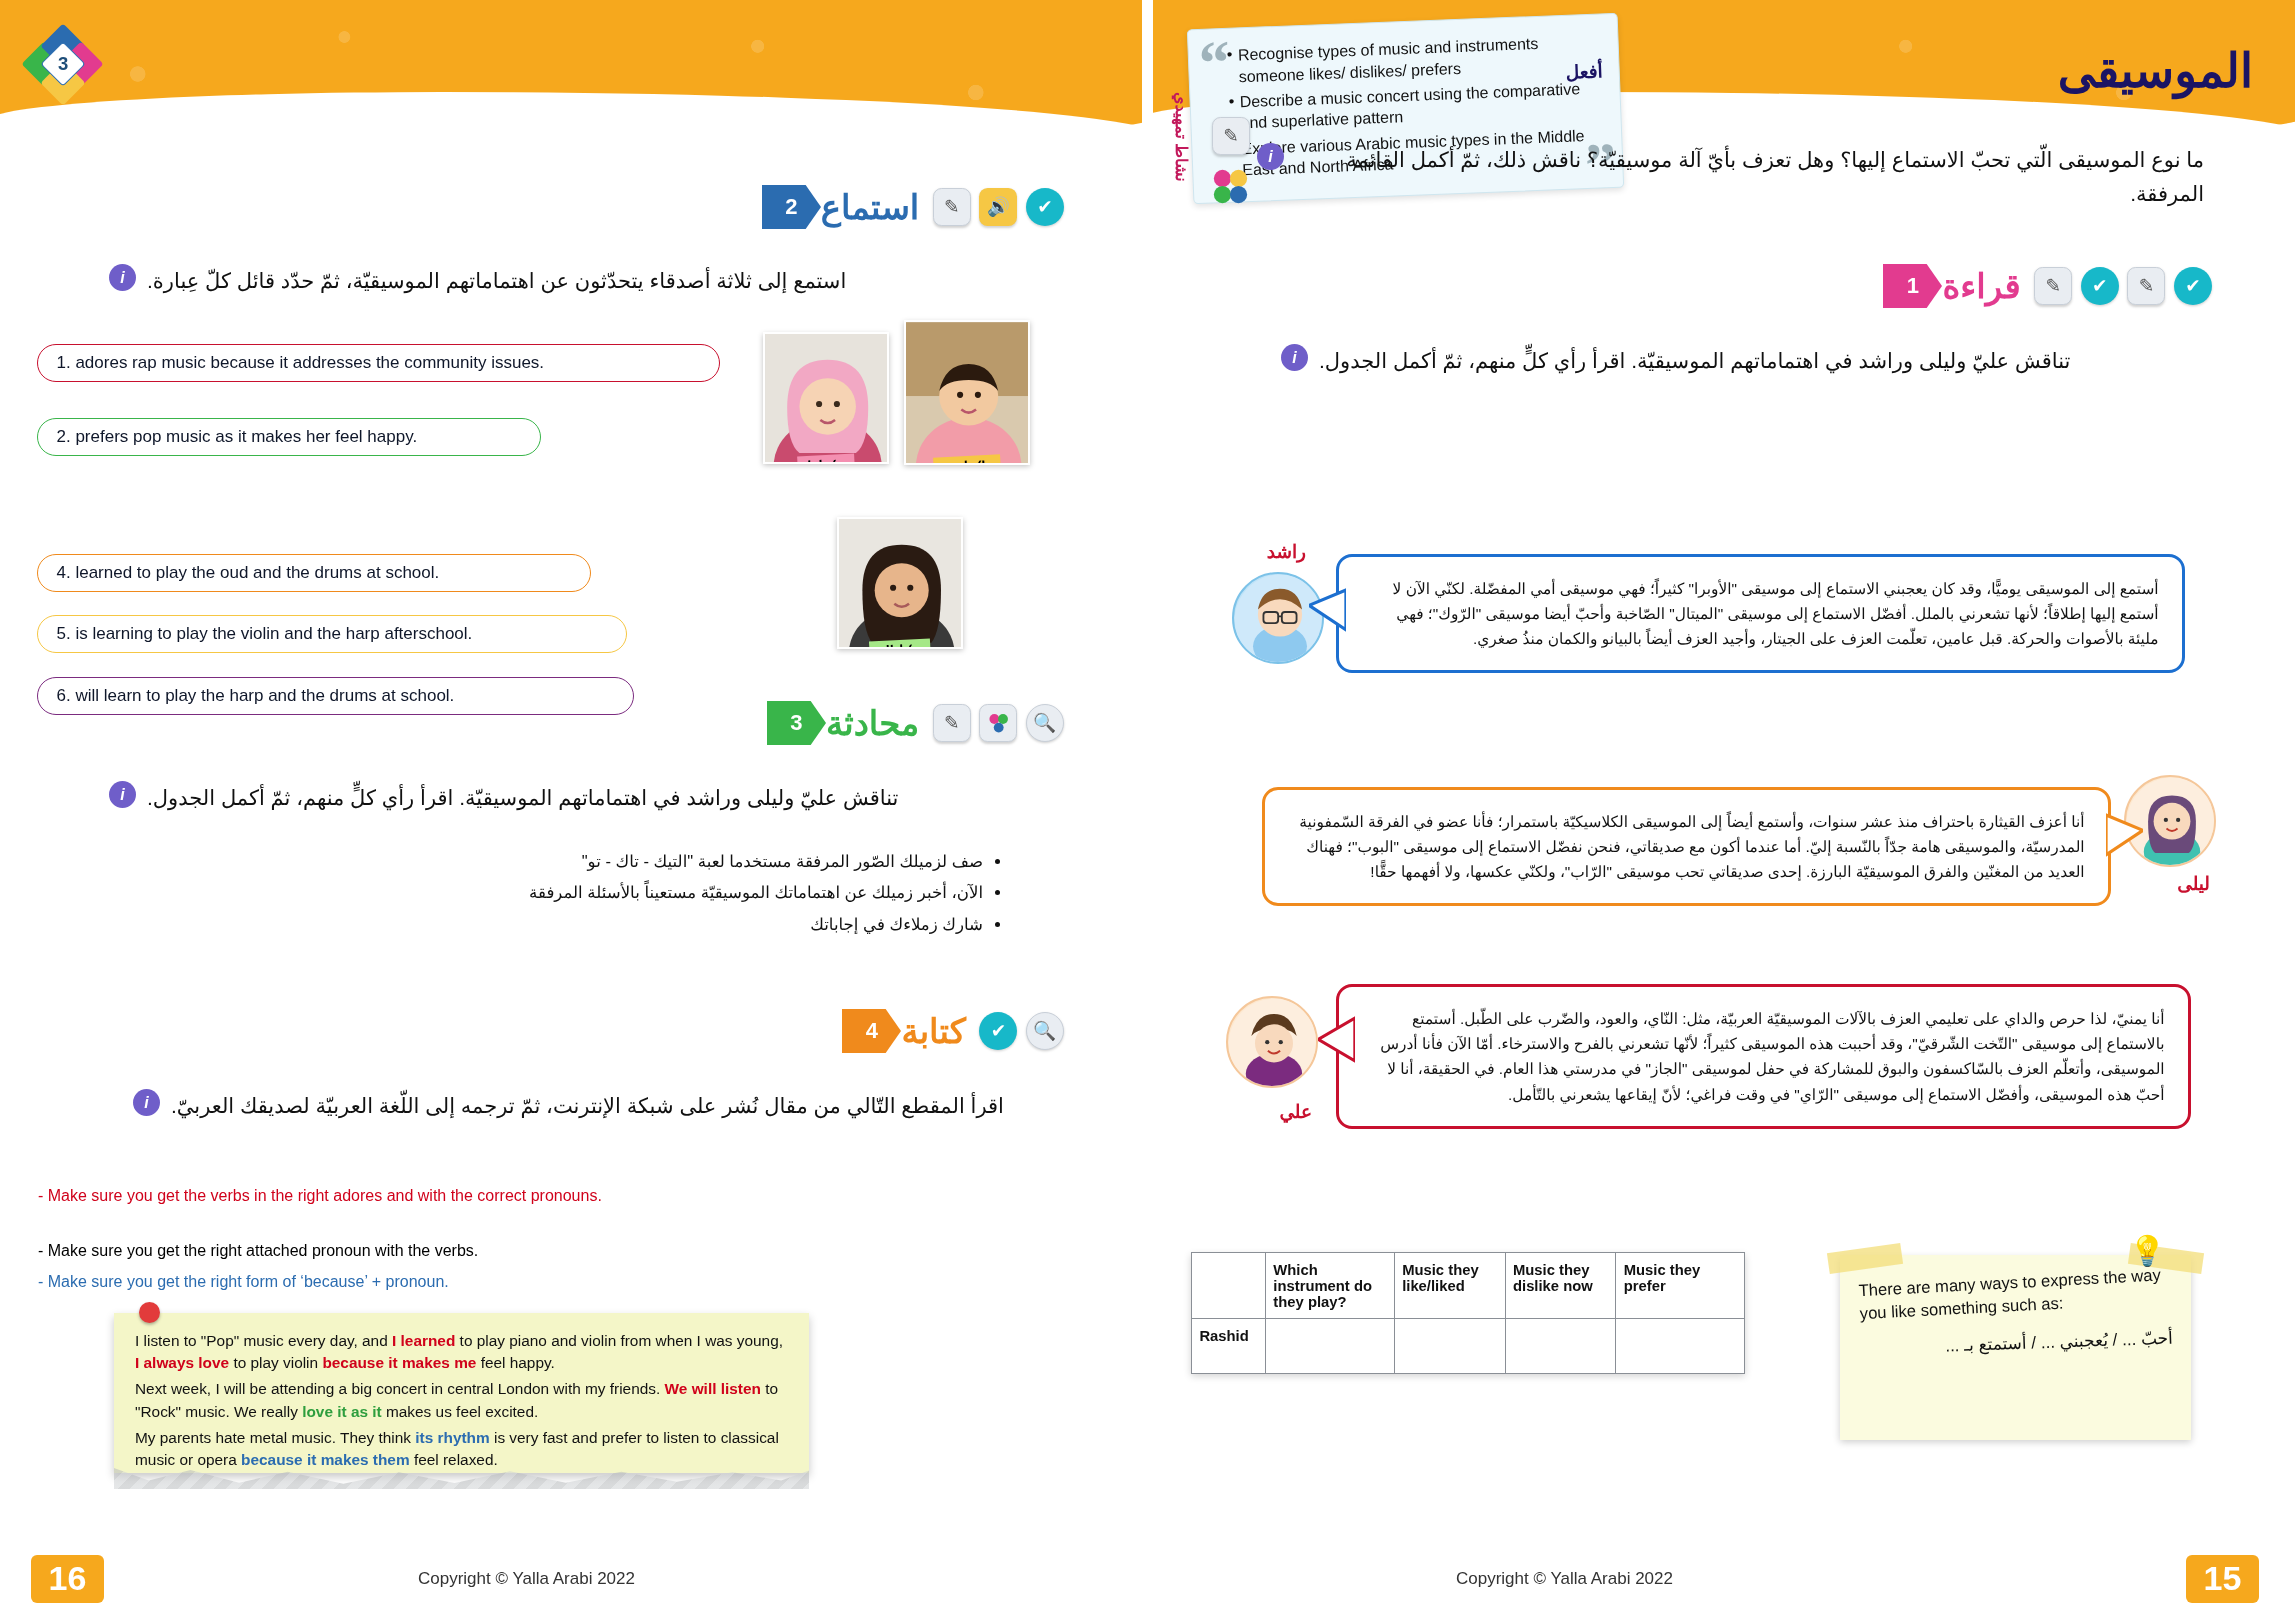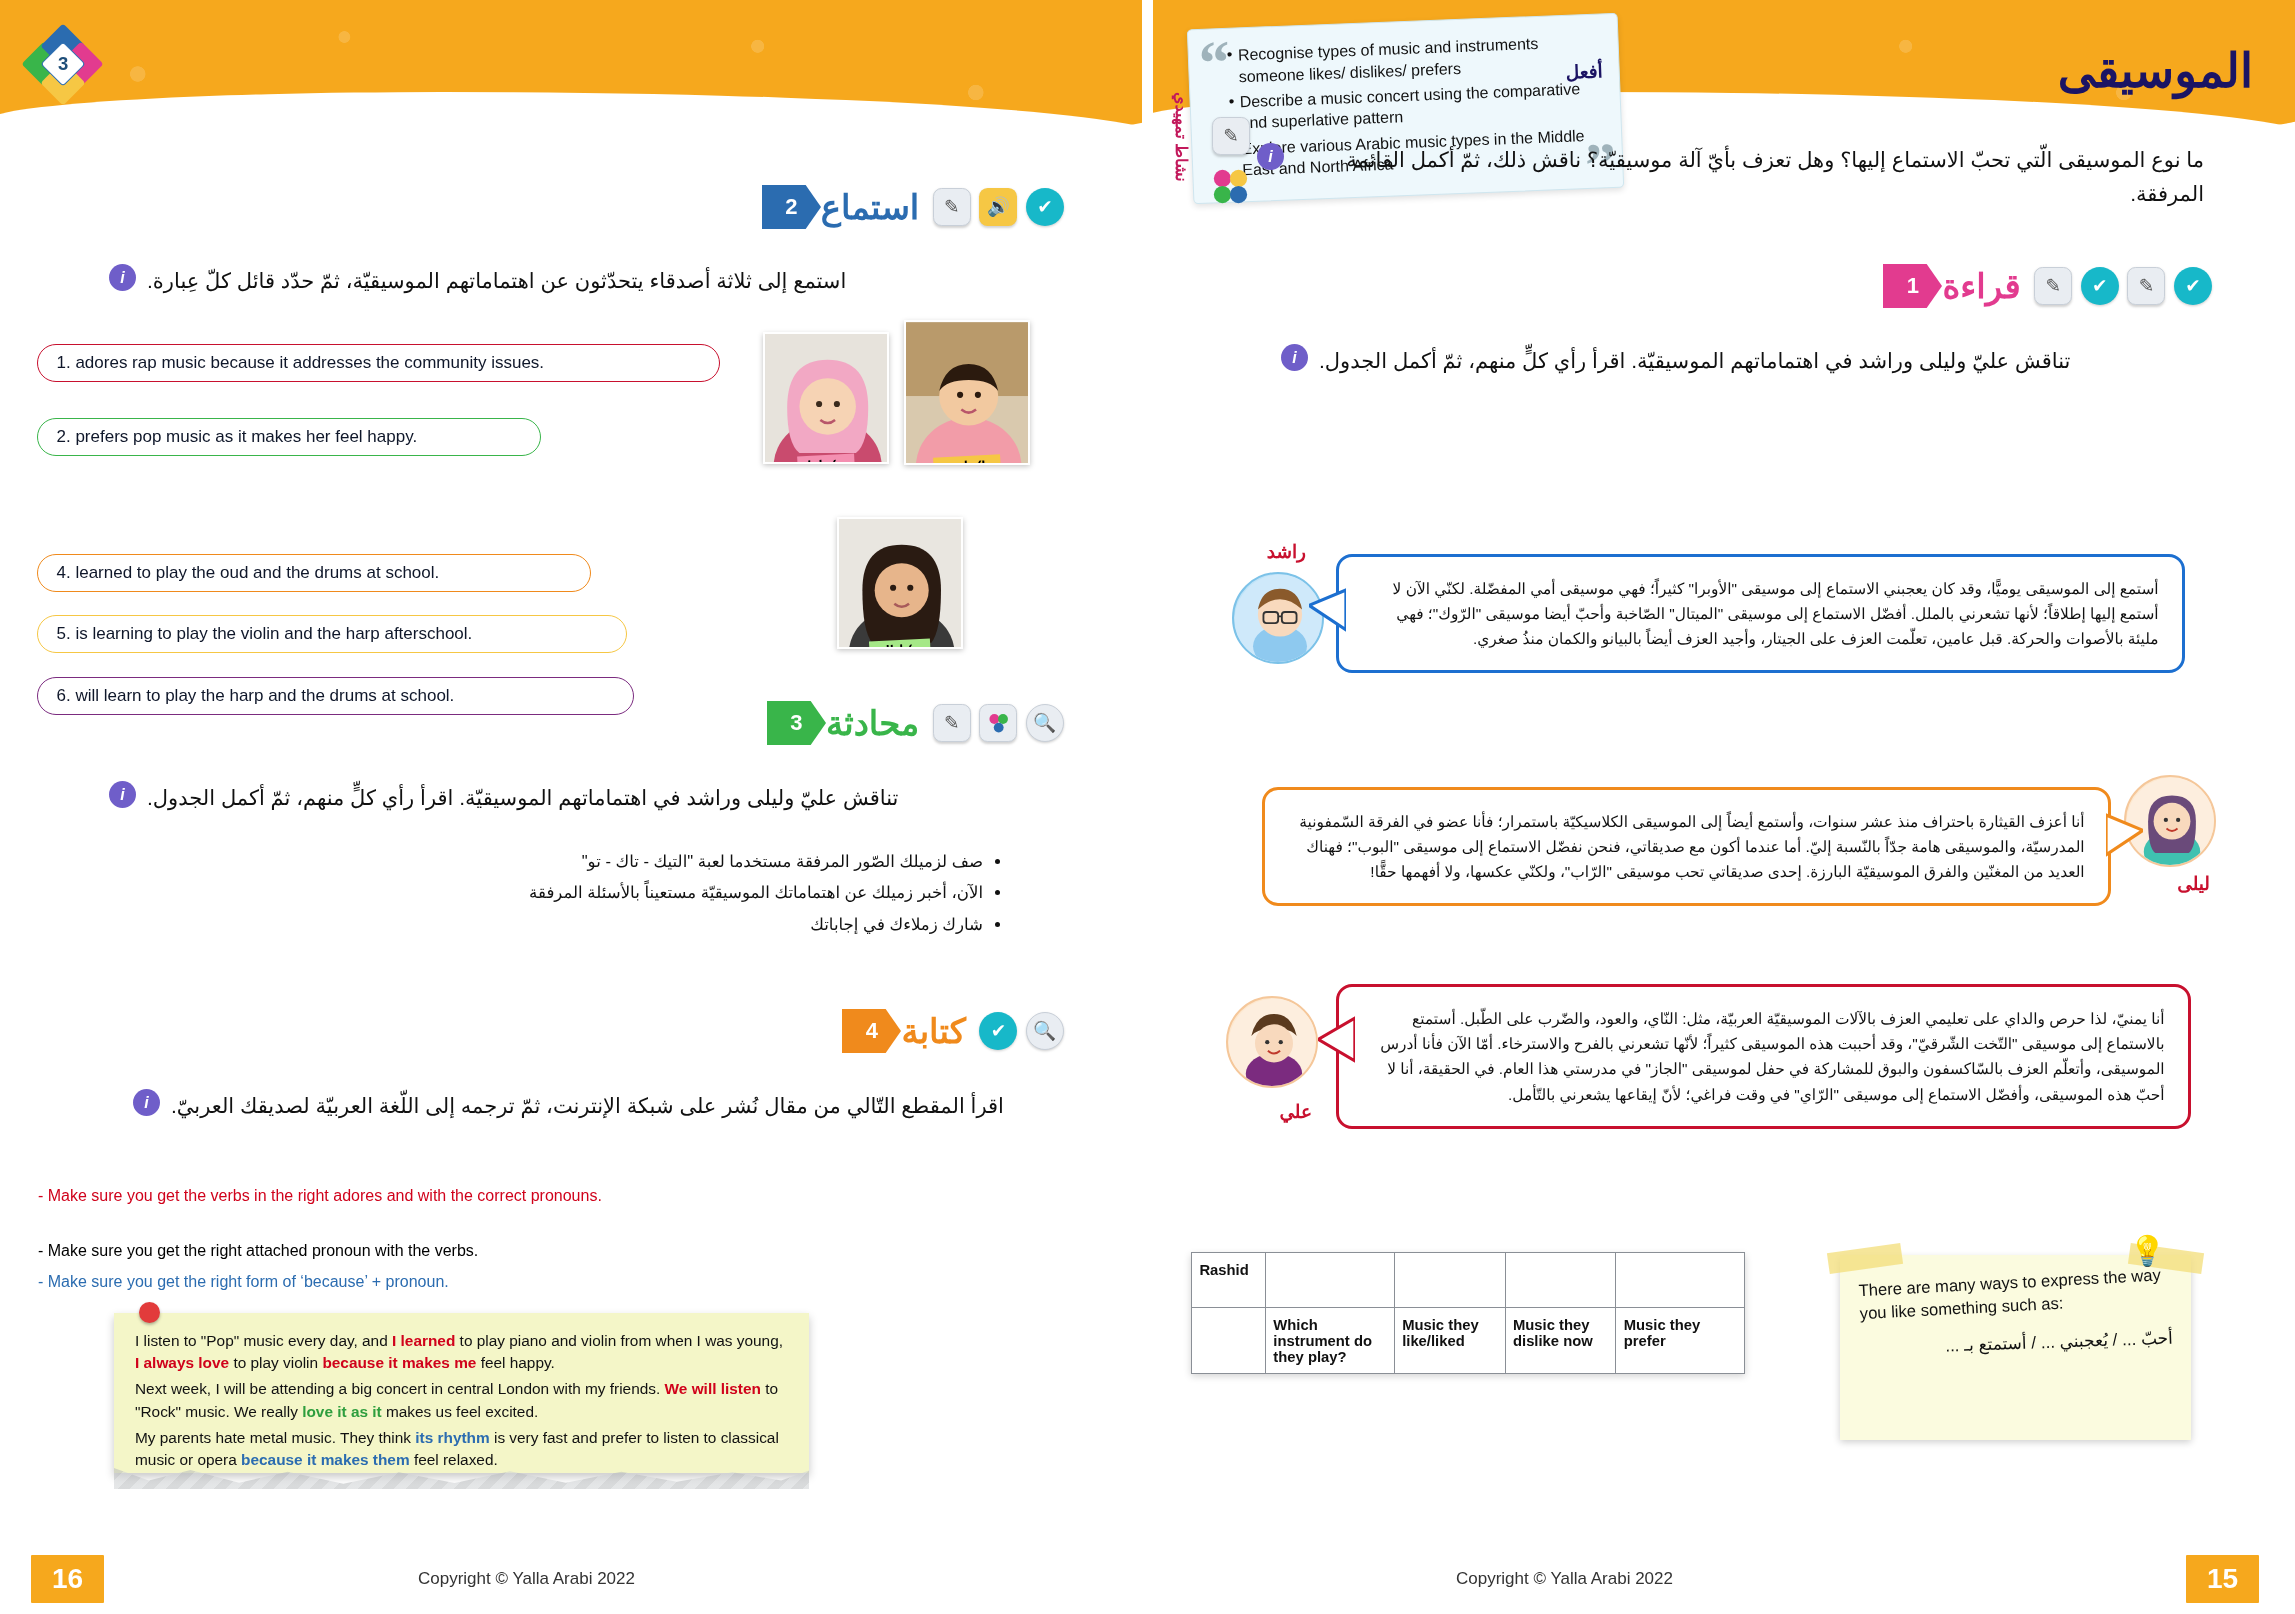--- a/index.html
+++ b/index.html
@@ -351,23 +351,23 @@
     font-size: 29.5px;
   }
 
   
   .footer-num {
     position: absolute;
     bottom: 12.3px;
     width: 73px; height: 48px;
     background: #f6a81d;
     color: #fff;
-    font-size: 28px; font-weight: bold;
+    font-size: 34px; font-weight: bold;
     display: flex; align-items: center; justify-content: center;
-    border-radius: 1px;
+    border-radius: 6px;
   }
   .copyright {
     position: absolute;
     bottom: 26px;
     font-size: 17px; color: #333;
   }
 
   .nashat {
     position: absolute;
     font-size: 16px; font-weight: bold; color: #c2185b;
@@ -497,32 +497,32 @@
     </div>
     <div style="position:absolute; right:941px; top:1015px;">
       <svg width="37" height="55" viewBox="0 0 60 90">
           <polygon points="60,5 60,75 0,40" fill="#fff" stroke="#c8102e" stroke-width="5"></polygon>
         </svg>
     </div>
 
     <table class="tbl" style="left:43px; top:1252px; width:554px;">
       <tbody>
           <tr>
+        <th style="width:74px;"></th>
+        <th style="width:129px;">Which instrument do they play?</th>
+        <th style="width:111px;">Music they like/liked</th>
+        <th style="width:111px;">Music they dislike now</th>
+        <th style="width:129px;">Music they prefer</th>
+      </tr>
+      <tr>
         <td style="height:55px; font-weight:bold;">Rashid</td>
         <td></td>
         <td></td>
         <td></td>
         <td></td>
-      </tr>
-      <tr>
-        <th style="width:74px;"></th>
-        <th style="width:129px;">Which instrument do they play?</th>
-        <th style="width:111px;">Music they like/liked</th>
-        <th style="width:111px;">Music they dislike now</th>
-        <th style="width:129px;">Music they prefer</th>
       </tr>
     </tbody>
       </table>
 
     <div class="tip" style="left:692px; top:1255px; width:351px; height:185px;">
       <div class="tape" style="left:-12.3px; top:-7.4px;"></div>
       <div class="tape" style="right:-12.3px; top:-7.4px; transform:rotate(8deg);"></div>
       <div class="bulb">💡</div>
       <div class="en">There are many ways to express the way you like something such as:</div>
       <div class="ar">أحبّ ... / يُعجبني ... / أستمتع بـ ...</div>

